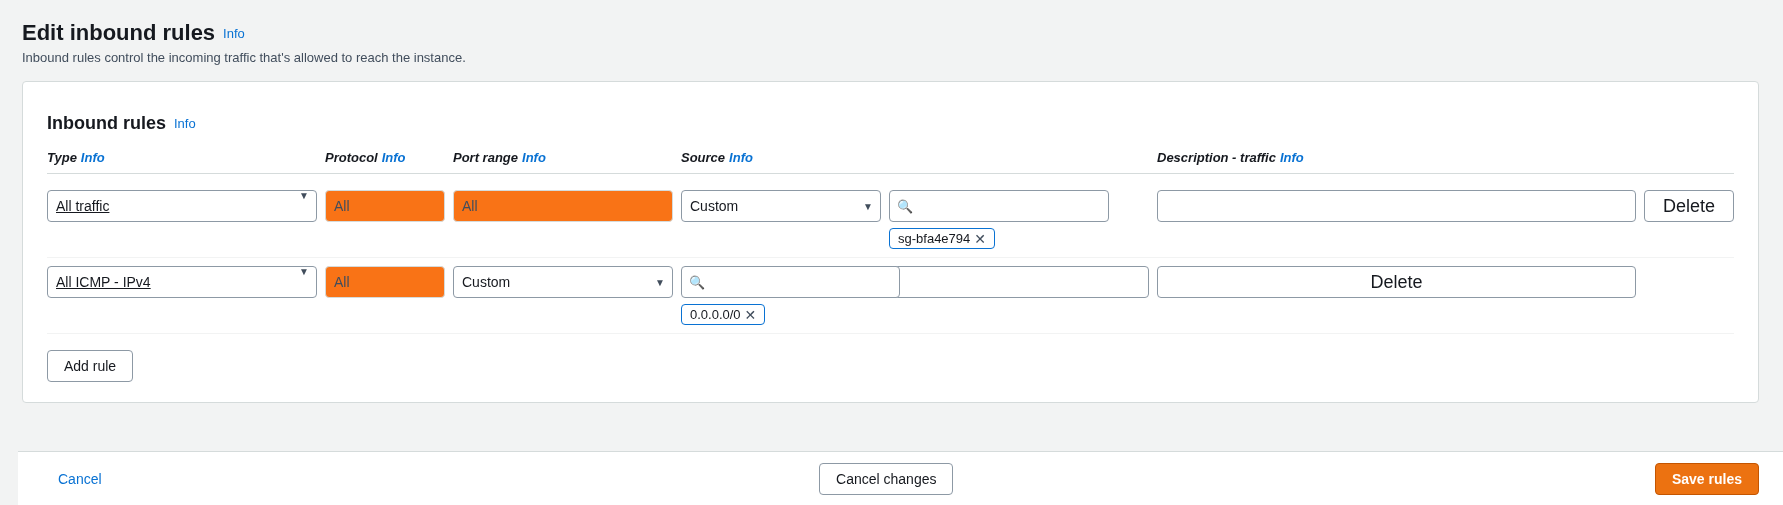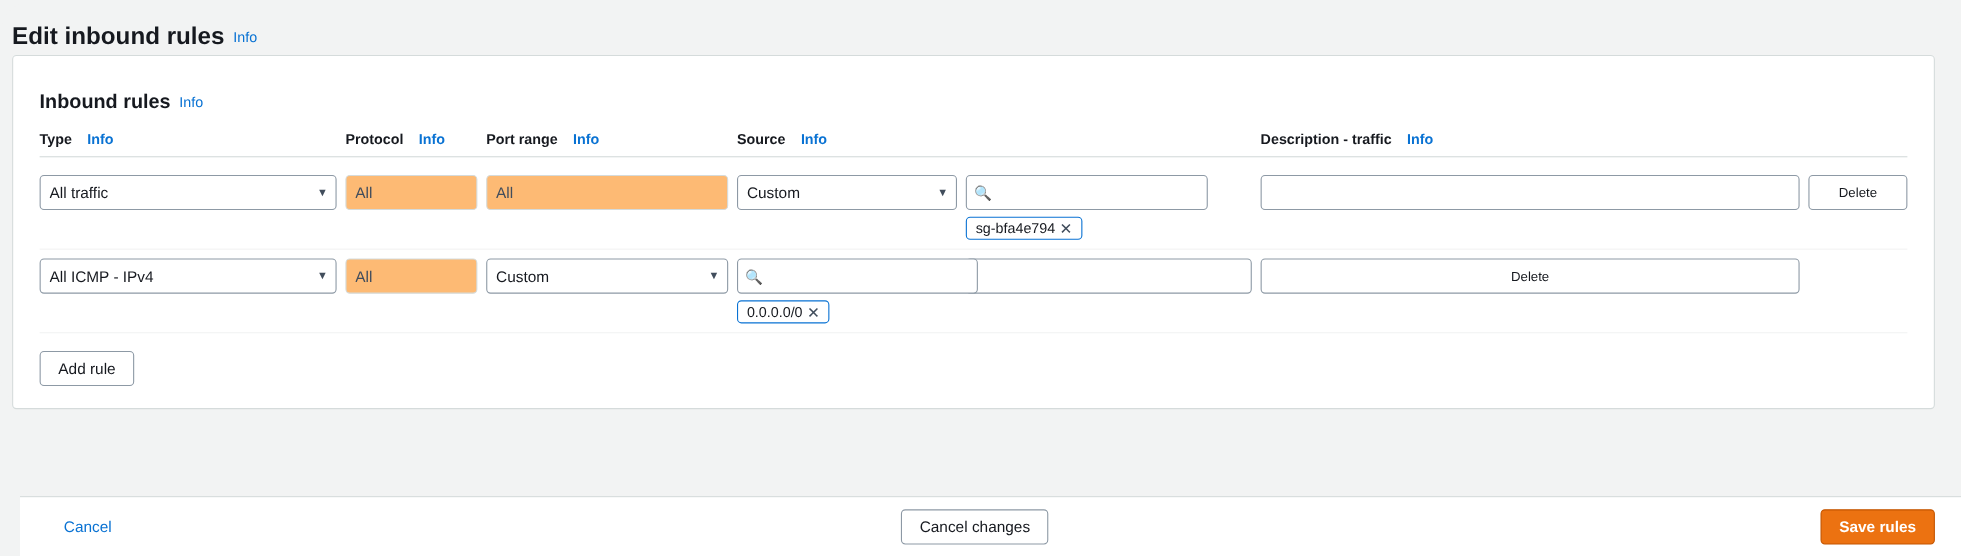--- a/index.html
+++ b/index.html
@@ -5,21 +5,21 @@
     * { box-sizing: border-box; margin: 0; padding: 0; }
     body {
       font-family: "Amazon Ember", Arial, sans-serif;
       font-size: 14px;
       background: #f2f3f3;
       color: #16191f;
       min-height: 505px;
     }
     .page-container {
       background: #f2f3f3;
-      padding: 20px 24px 0 11px;
+      padding: 20px 24px 0 22px;
       border-radius: 32px;
     }
     .page-title-row {
       display: flex;
       align-items: center;
       gap: 8px;
       margin-bottom: 4px;
     }
     .page-title {
       font-size: 22px;
@@ -60,43 +60,44 @@
       display: grid;
       grid-template-columns: 270px 120px 220px 200px 260px 1fr 90px;
       gap: 8px;
       padding: 0 0 8px 0;
       border-bottom: 1px solid #d5dbdb;
       margin-bottom: 8px;
     }
     .col-header {
       display: flex;
       align-items: center;
-      gap: 14px;
+      gap: 4px;
       font-size: 13px;
       font-weight: 700;
       color: #16191f;
+      font-style: italic;
     }
     .rule-row {
       display: grid;
       grid-template-columns: 270px 120px 220px 200px 260px 1fr 90px;
       gap: 8px;
       align-items: start;
       padding: 8px 0;
       border-bottom: 1px solid #f2f3f3;
     }
     .cell {
       display: flex;
       flex-direction: column;
       gap: 4px;
     }
     .select-wrapper {
       position: relative;
       display: inline-flex;
-      align-items: center;
-      width: 100%;
+      width: 100%;
+      text-decoration: underline;
     }
     .rule-select {
       width: 100%;
       height: 32px;
       border: 1px solid #8d99a5;
       border-radius: 4px;
       background: #fff;
       padding: 0 28px 0 8px;
       font-size: 14px;
       color: #16191f;
@@ -108,21 +109,21 @@
       right: 8px;
       pointer-events: none;
       color: #414d5c;
       font-size: 10px;
     }
     .readonly-input {
       width: 100%;
       height: 32px;
       border: 1px solid #d5dbdb;
       border-radius: 4px;
-      background: #fdba74;
+      background: #f97316;
       padding: 0 8px;
       font-size: 14px;
       color: #414d5c;
     }
     .source-select-wrapper {
       position: relative;
       display: inline-flex;
       align-items: center;
       width: 100%;
       justify-content: center;
@@ -192,21 +193,21 @@
       padding: 0 8px;
       font-size: 14px;
       color: #16191f;
     }
     .delete-btn {
       height: 32px;
       padding: 0 12px;
       border: 1px solid #8d99a5;
       border-radius: 4px;
       background: #fff;
-      font-size: 12px;
+      font-size: 18px;
       color: #16191f;
       cursor: pointer;
       white-space: nowrap;
     }
     .add-rule-btn {
       height: 32px;
       padding: 0 16px;
       border: 1px solid #8d99a5;
       border-radius: 4px;
       background: #fff;
@@ -262,20 +263,21 @@
     }
   </style>
 </head>
 <body>
 
 <div class="page-container">
   <div class="page-title-row">
     <h1 class="page-title">Edit inbound rules</h1>
     <a class="info-link">Info</a>
   </div>
+  <p class="page-subtitle">Inbound rules control the incoming traffic that's allowed to reach the instance.</p>
 
   <div class="card">
     <div class="section-title-row">
       <span class="section-title">Inbound rules</span>
       <a class="info-link">Info</a>
     </div>
 
     <div class="table-header">
       <div class="col-header">
         <span>Type</span>

